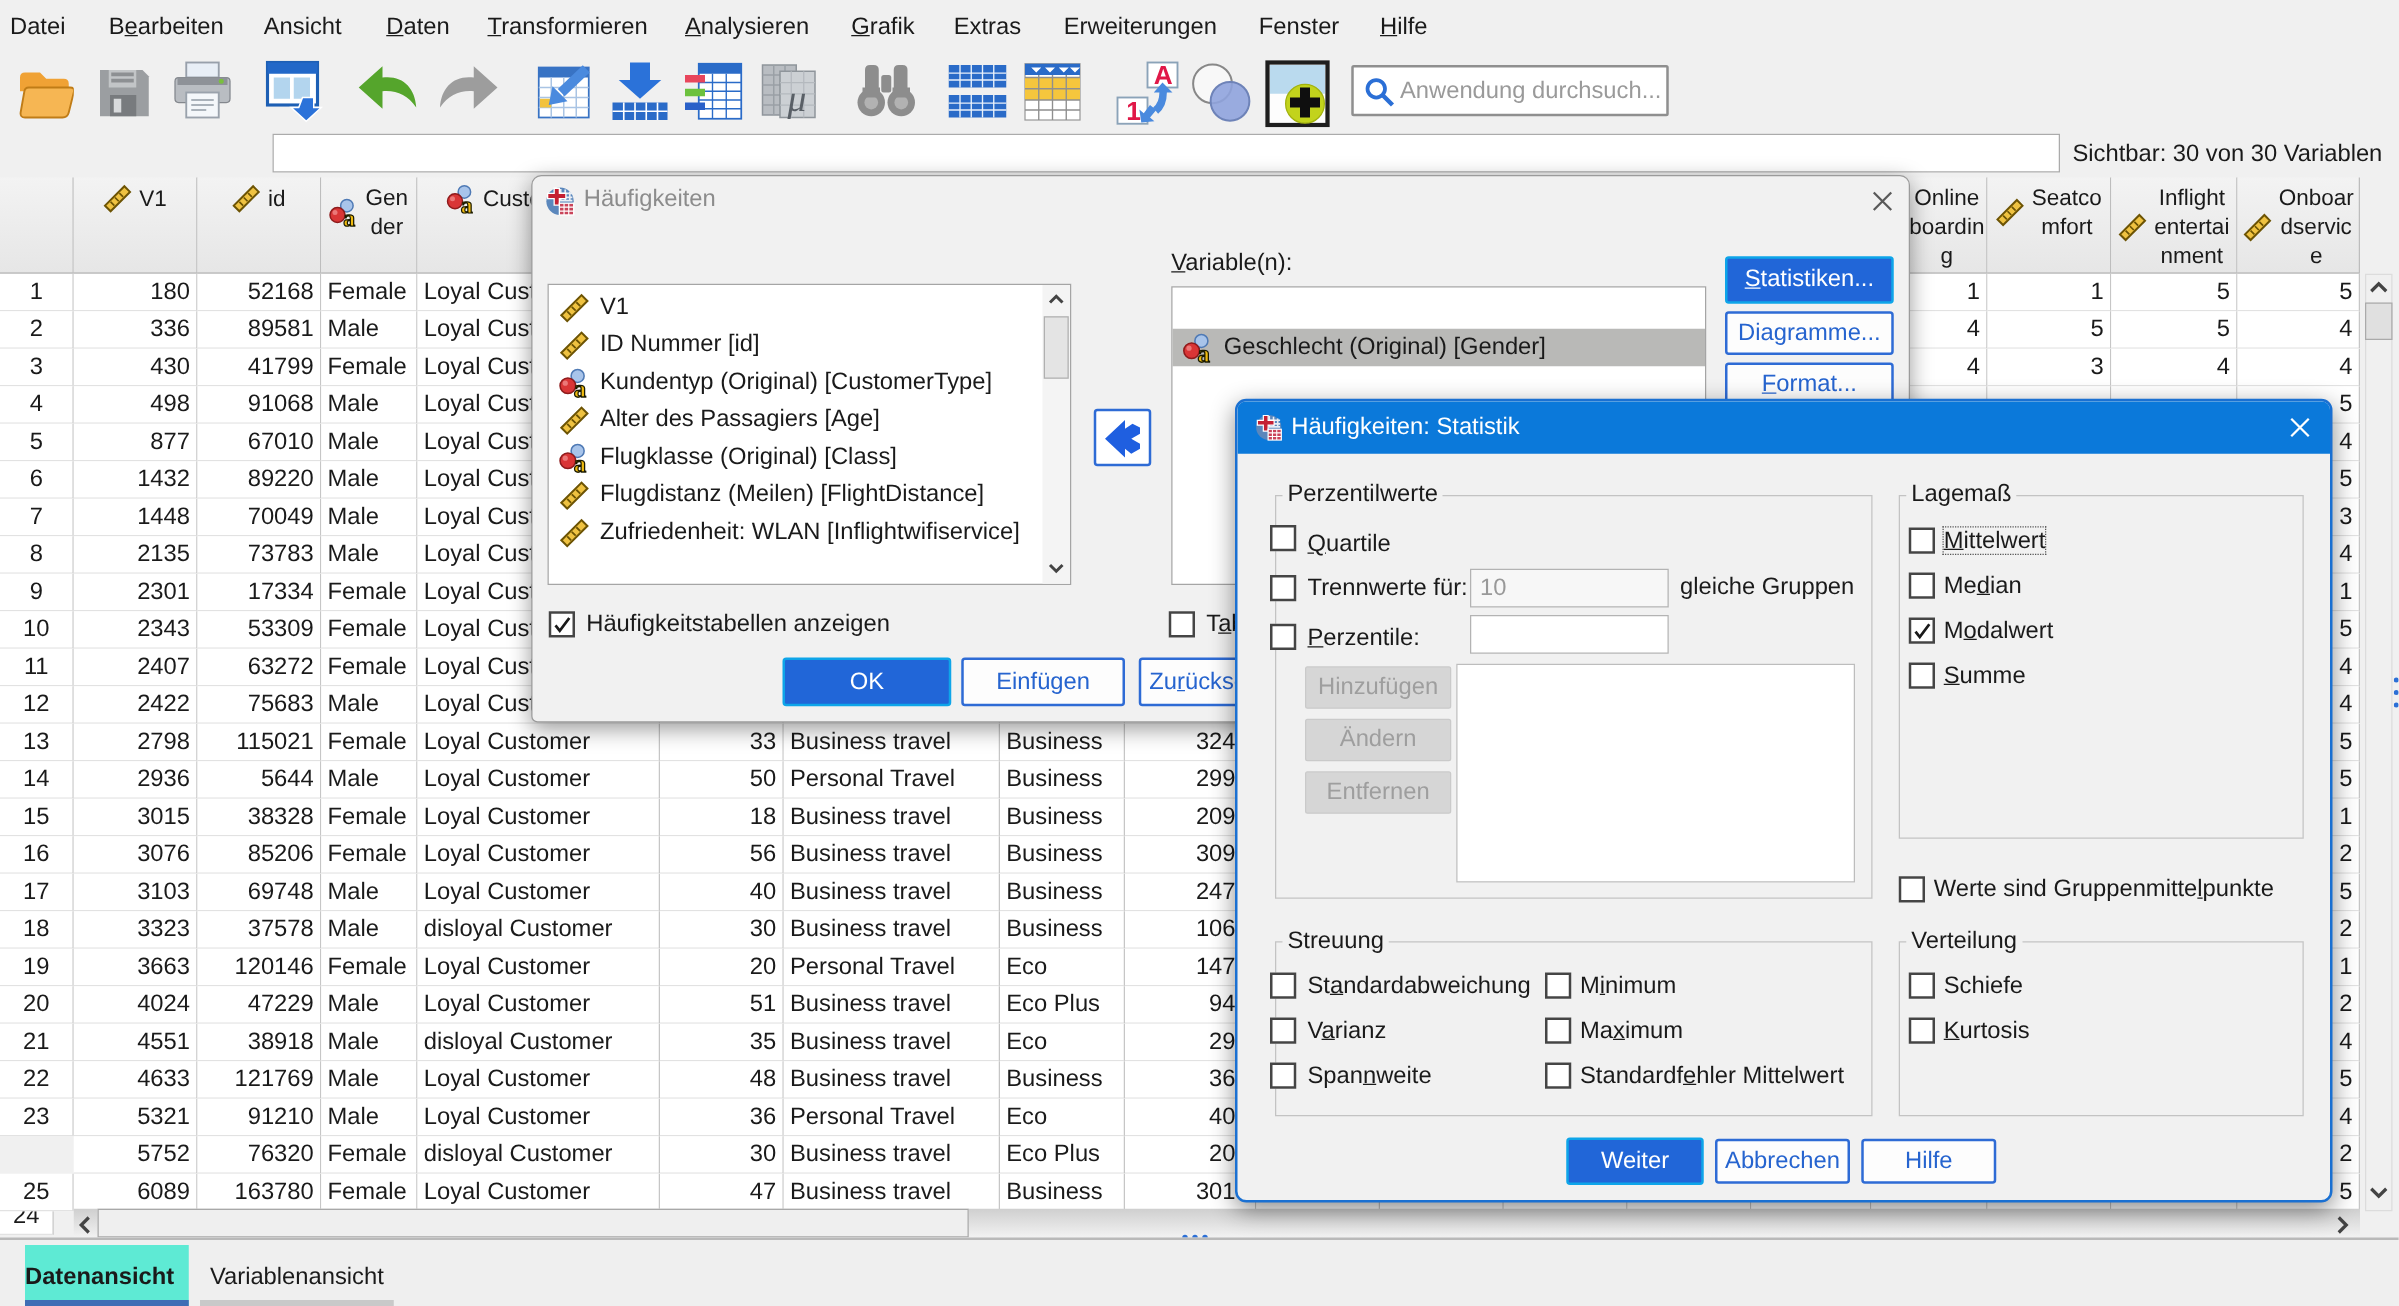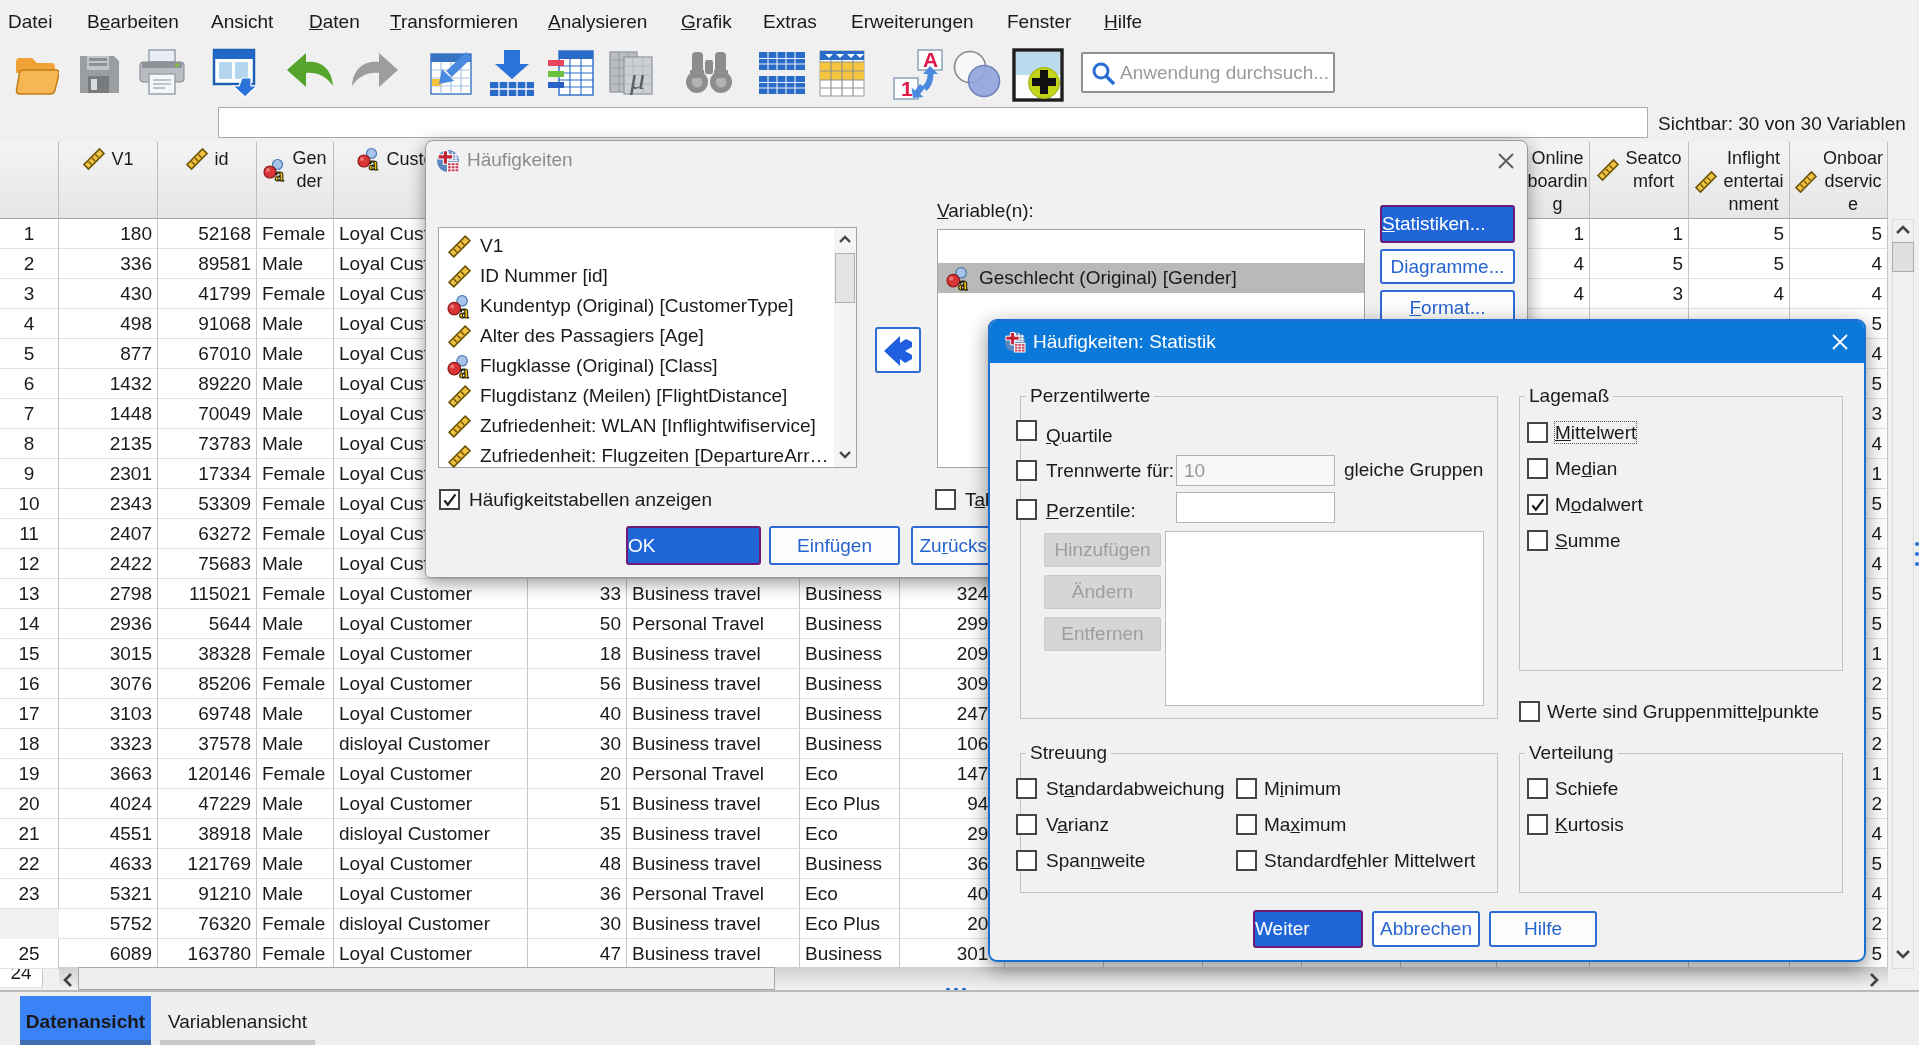--- a/index.html
+++ b/index.html
@@ -34,29 +34,29 @@
  border:1px solid #dcdcdc}
 .vthumb{position:absolute;left:1892px;top:242px;width:22px;height:30px;background:#e0e0e0;
  border:1px solid #aaa}
 .hsb{position:absolute;left:59px;top:967px;width:1829px;height:23px;
  background:linear-gradient(#cfcfcf,#f2f2f2)}
 .hthumb{position:absolute;left:78px;top:967px;width:697px;height:23px;background:#efefef;
  border:1px solid #a8a8a8}
 
 .tabbar{position:absolute;left:0;top:990px;width:1919px;height:55px;background:#efefef;
  border-top:2px solid #b9b9b9}
-.tab1{position:absolute;left:20px;top:996px;width:131px;height:49px;background:#3b82f6;
- font-weight:bold;font-size:19px;text-align:center;line-height:51px}
+.tab1{position:absolute;left:20px;top:996px;width:131px;height:49px;background:#5eead4;
+ font-weight:bold;font-size:19px;line-height:51px}
 .tab2{position:absolute;left:160px;top:996px;width:155px;height:49px;background:#efefef;
  font-size:19px;text-align:center;line-height:51px}
 .foot1{position:absolute;left:20px;top:1040px;width:131px;height:5px;background:#3e6db5}
 .foot2{position:absolute;left:160px;top:1040px;width:155px;height:5px;background:#c9c9c9}
 
-.btn-blue{background:#2166d8;color:#fff;border:2px solid #701a75;border-radius:3px;
- font-size:19px;display:flex;align-items:center;position:absolute}
+.btn-blue{background:#2166d8;color:#fff;border:2px solid #0ea5e9;border-radius:3px;
+ font-size:19px;display:flex;align-items:center;justify-content:center;position:absolute}
 .btn-white{background:#fdfdfd;color:#2664cf;border:2px solid #2e6bd5;border-radius:3px;
  font-size:19px;display:flex;align-items:center;justify-content:center;position:absolute}
 .btn-gray{background:#d6d6d6;color:#9e9e9e;border:1px solid #cacaca;border-radius:2px;
  font-size:19px;display:flex;align-items:center;justify-content:center;position:absolute}
 .cb{position:absolute;width:21px;height:21px;background:#fff;border:2px solid #454545}
 .cb svg{position:absolute;left:0;top:0}
 .cblab{position:absolute;font-size:19px;white-space:nowrap;line-height:21px}
 .grp{position:absolute;border:1px solid #c3c3c3}
 .grplab{position:absolute;font-size:19px;background:#f1f1f1;padding:0 4px;white-space:nowrap}
 
@@ -825,26 +825,20 @@
         <use href="#ruler"></use>
       </svg>
       <span>Flugdistanz (Meilen) [FlightDistance]</span>
     </div>
     <div class="li" style="left:13px;top:270px;width:380px">
       <svg width="25" height="25" viewBox="0 0 24 24" style="flex:none">
         <use href="#ruler"></use>
       </svg>
       <span>Zufriedenheit: WLAN [Inflightwifiservice]</span>
     </div>
-    <div class="li" style="left:13px;top:300px;width:380px">
-      <svg width="25" height="25" viewBox="0 0 24 24" style="flex:none">
-        <use href="#ruler"></use>
-      </svg>
-      <span>Zufriedenheit: Flugzeiten [DepartureArr…</span>
-    </div>
     <div class="abs" style="left:408px;top:87px;width:22px;height:239px;background:#f4f4f4"></div>
     <div class="abs" style="left:409px;top:112px;width:20px;height:50px;background:#e4e4e4;border:1px solid #b0b0b0"></div>
     <svg class="abs" style="left:412px;top:93px" width="14" height="11" viewBox="0 0 14 11">
       <polyline points="2,8 7,3 12,8" fill="none" stroke="#444" stroke-width="2.4"></polyline>
     </svg>
     <svg class="abs" style="left:412px;top:308px" width="14" height="11" viewBox="0 0 14 11">
       <polyline points="2,3 7,8 12,3" fill="none" stroke="#444" stroke-width="2.4"></polyline>
     </svg>
     <div class="abs" style="left:449px;top:186px;width:46px;height:46px;background:#fff;border:2px solid #2e6bd5;border-radius:3px"><svg width="42" height="42" viewBox="0 0 42 42">
         <path d="M7 22 L23 7 L23 14 L29 10 L35 13 L35 18 L28 22 L35 26 L35 30 L28 34 L23 30 L23 37 Z" fill="#1f5fe0"></path>

